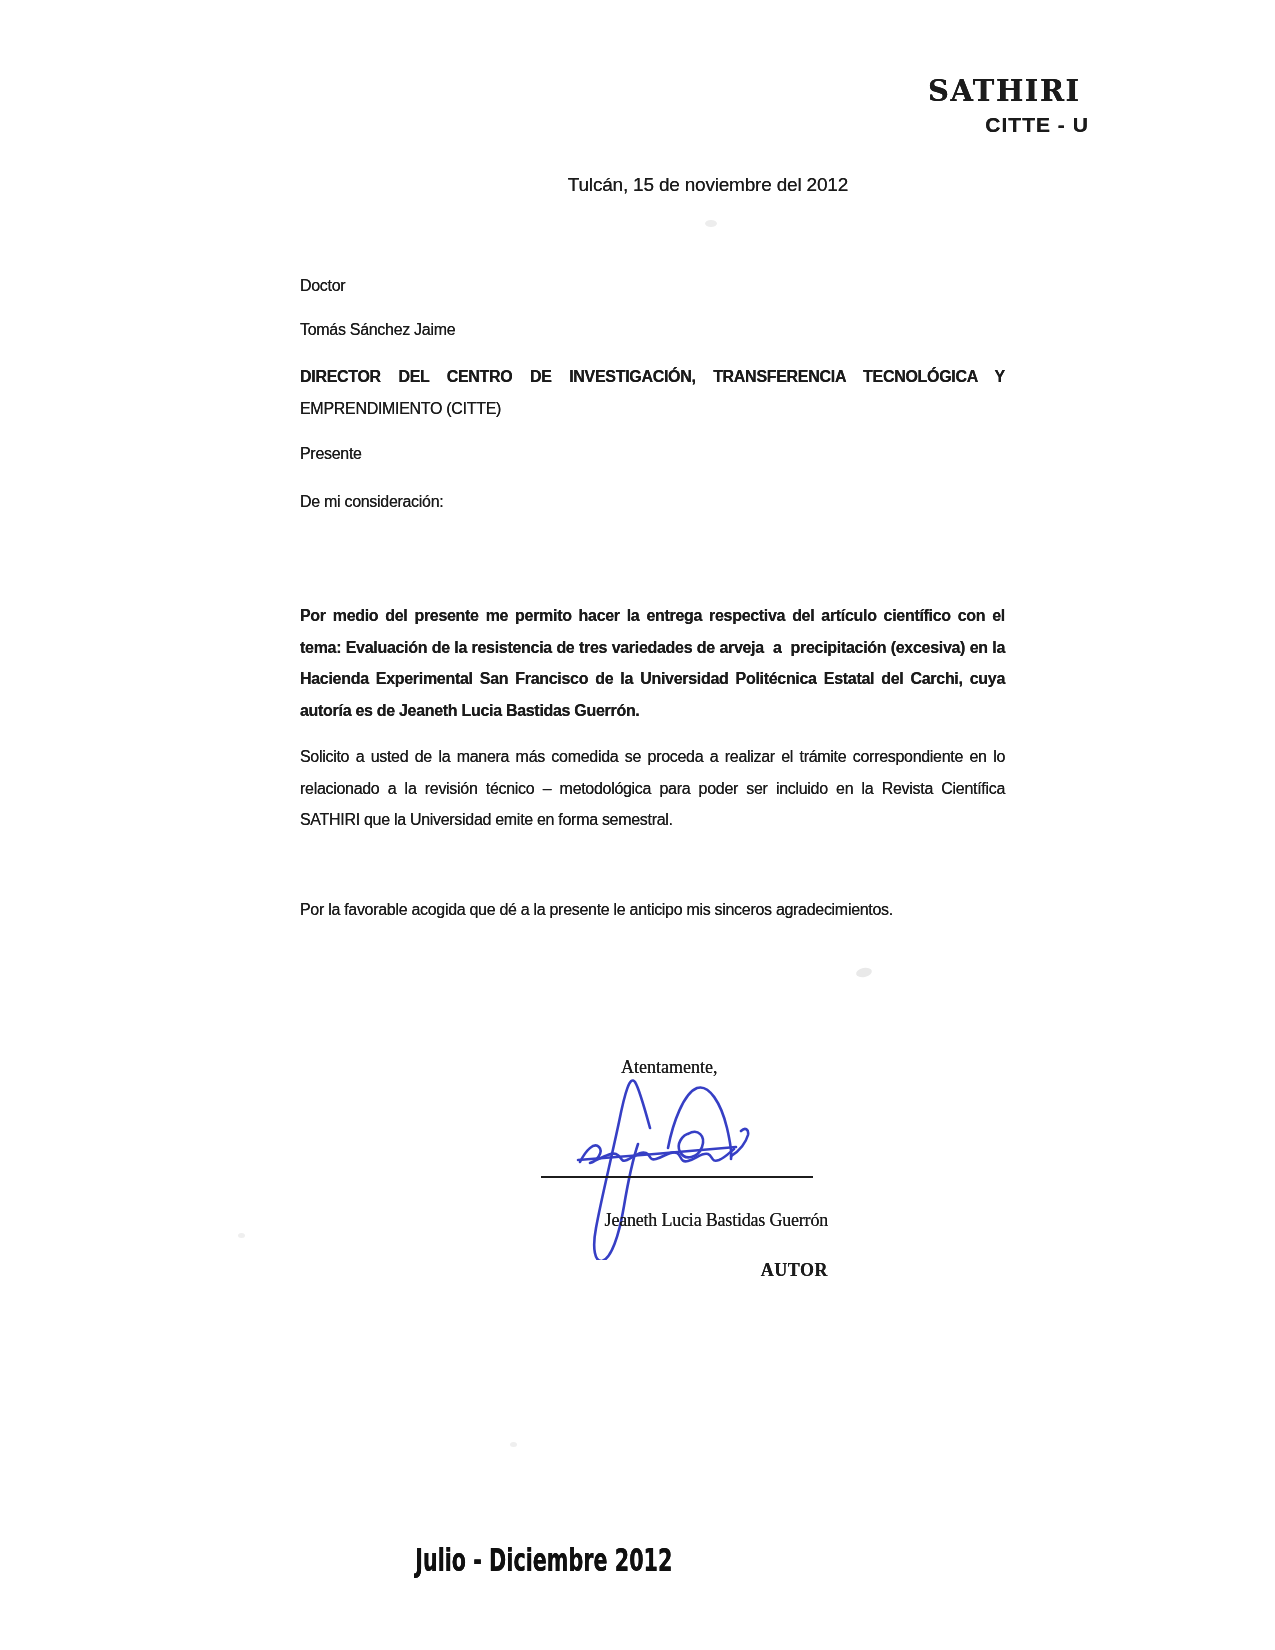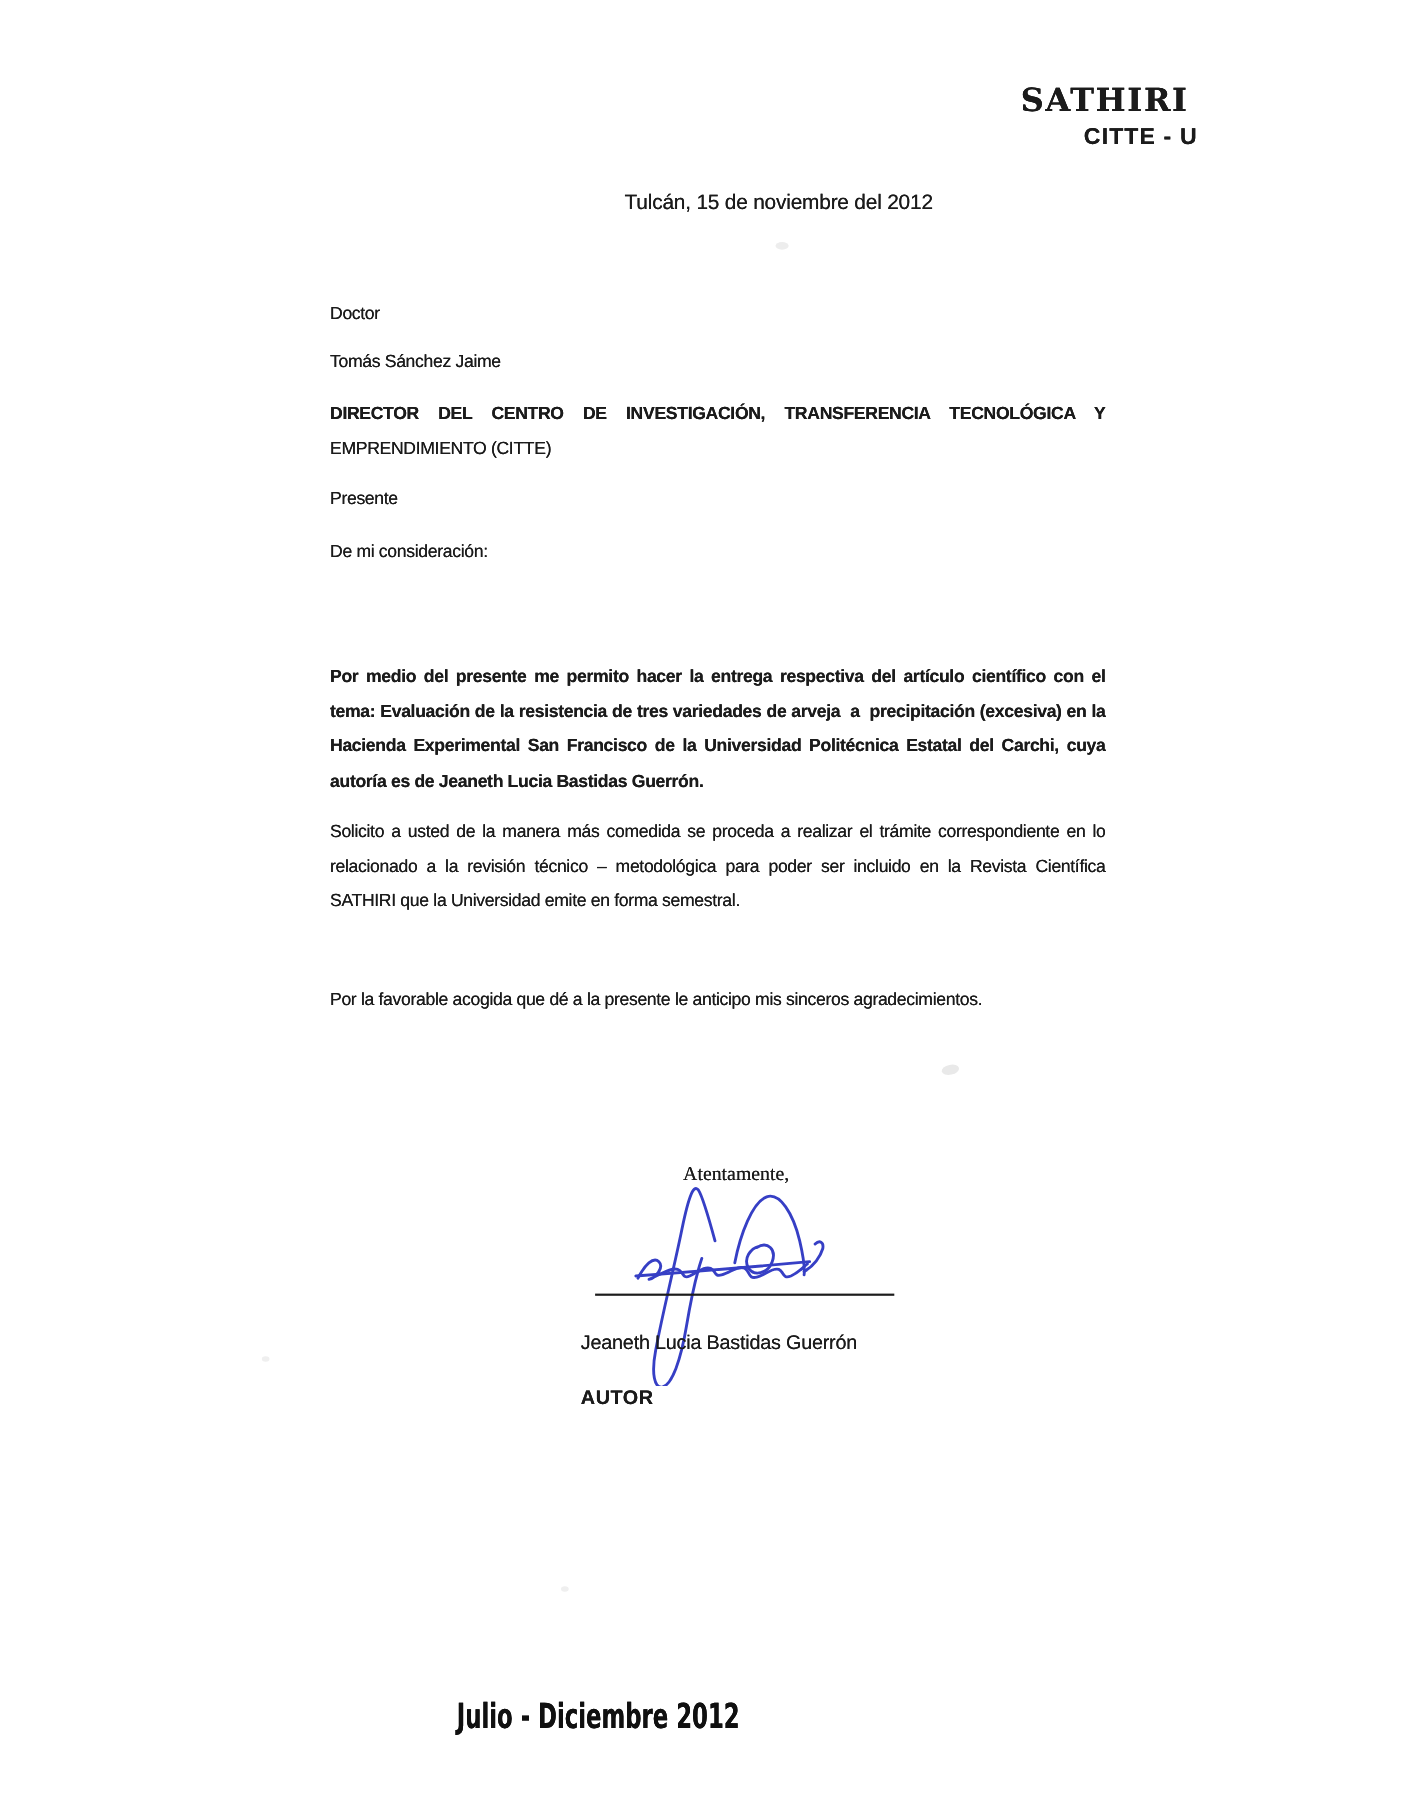--- a/index.html
+++ b/index.html
@@ -35,21 +35,21 @@
     text-shadow:0 0 0.45px #222;
   }
   .date{position:absolute;top:174px;right:240px;font-size:19px;letter-spacing:-0.2px;text-shadow:0 0 0.45px #222;}
   .just{text-align:justify;white-space:pre-wrap;}
   .pos-line1{text-align:justify;text-align-last:justify;font-weight:700;text-shadow:0 0 0.5px #111;}
   .pos-line2{font-weight:400;text-shadow:0 0 0.5px #111;}
   
   .valediction{position:absolute;top:1057px;left:621px;font-size:18px;text-shadow:0 0 0.45px #222;font-family:Liberation Serif, serif;}
   .signature-svg{position:absolute;top:1030px;left:530px;width:300px;height:230px;pointer-events:none;}
   .sig-line{position:absolute;top:1176px;left:541px;width:272px;border-top:2px solid #1c1c1c;}
-  .sig-block{position:absolute;left:528px;width:300px;text-align:left;}
+  .sig-block{position:absolute;left:528px;width:300px;text-align:right;font-family:Liberation Serif, serif;}
   .signatory{top:1205px;font-size:18px;letter-spacing:-0.2px;text-shadow:0 0 0.45px #222;}
   .role{top:1255px;font-size:18px;font-weight:700;letter-spacing:0.5px;text-shadow:0 0 0.5px #111;}
   
   .footer{position:absolute;top:1544px;left:0;width:100%;text-align:center;}
   .footer-text{
     display:inline-block;
     font-family:"DejaVu Sans", sans-serif;font-weight:700;font-size:28px;
     transform:scale(0.74,1.12);transform-origin:center;
     letter-spacing:0px;color:#101010;text-shadow:0 0 0.5px #000;
   }

